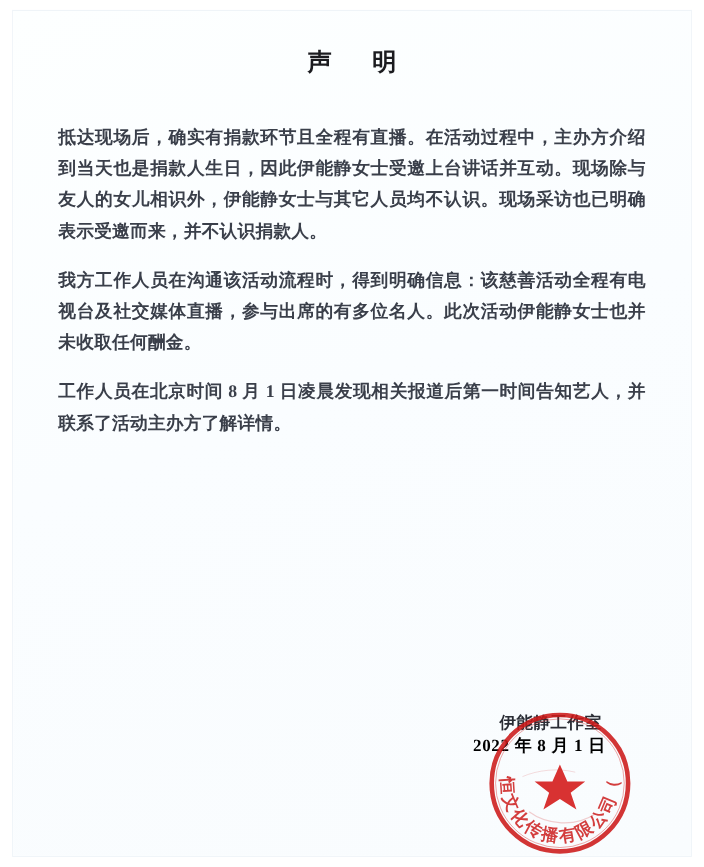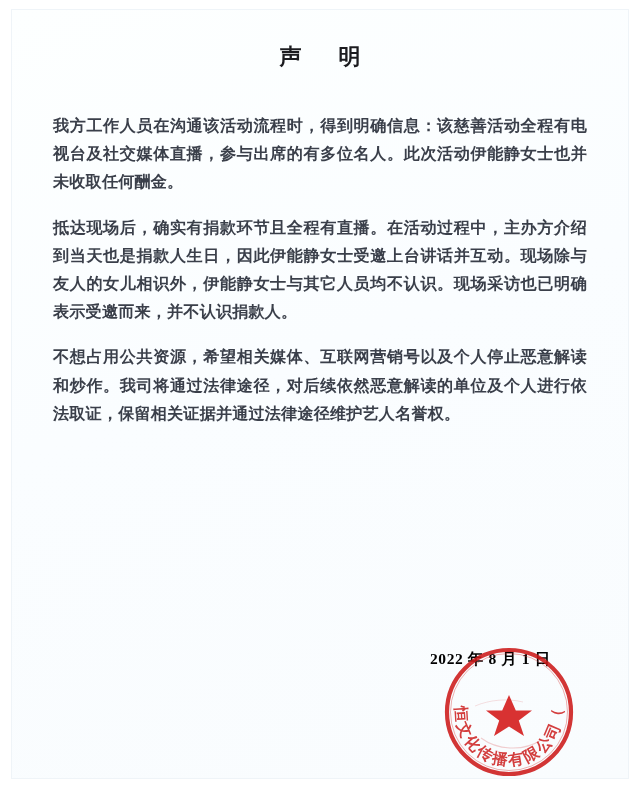--- a/index.html
+++ b/index.html
@@ -116,26 +116,27 @@
 
 <div id="page">
 
   <div id="sheet"></div>
 
   <div id="doc">
 
     <div class="title">声　明</div>
 
     <div class="body-block">
+      <p class="para">抵达现场后，确实有捐款环节且全程有直播。在活动过程中，主办方介绍到当天也是捐款人生日，因此伊能静女士受邀上台讲话并互动。现场除与友人的女儿相识外，伊能静女士与其它人员均不认识。现场采访也已明确表示受邀而来，并不认识捐款人。</p>
       <p class="para">我方工作人员在沟通该活动流程时，得到明确信息：该慈善活动全程有电视台及社交媒体直播，参与出席的有多位名人。此次活动伊能静女士也并未收取任何酬金。</p>
-      <p class="para">抵达现场后，确实有捐款环节且全程有直播。在活动过程中，主办方介绍到当天也是捐款人生日，因此伊能静女士受邀上台讲话并互动。现场除与友人的女儿相识外，伊能静女士与其它人员均不认识。现场采访也已明确表示受邀而来，并不认识捐款人。</p>
-      <p class="para">不想占用公共资源，希望相关媒体、互联网营销号以及个人停止恶意解读和炒作。我司将通过法律途径，对后续依然恶意解读的单位及个人进行依法取证，保留相关证据并通过法律途径维护艺人名誉权。</p>
+      <p class="para">工作人员在北京时间 8 月 1 日凌晨发现相关报道后第一时间告知艺人，并联系了活动主办方了解详情。</p>
     </div>
 
     <div class="sign-block">
+      <div class="sign-org">伊能静工作室</div>
       <div class="sign-date">2022 年 8 月 1 日</div>
     </div>
 
     <div class="seal">
       <svg viewBox="0 0 144 144" xmlns="http://www.w3.org/2000/svg">
         <defs>
           <path id="sealArcBottom" d="M 19,72 A 53,53 0 0 0 125,72" fill="none"></path>
           <path id="sealArcTop" d="M 25,72 A 47,47 0 0 1 119,72" fill="none"></path>
         </defs>
 

